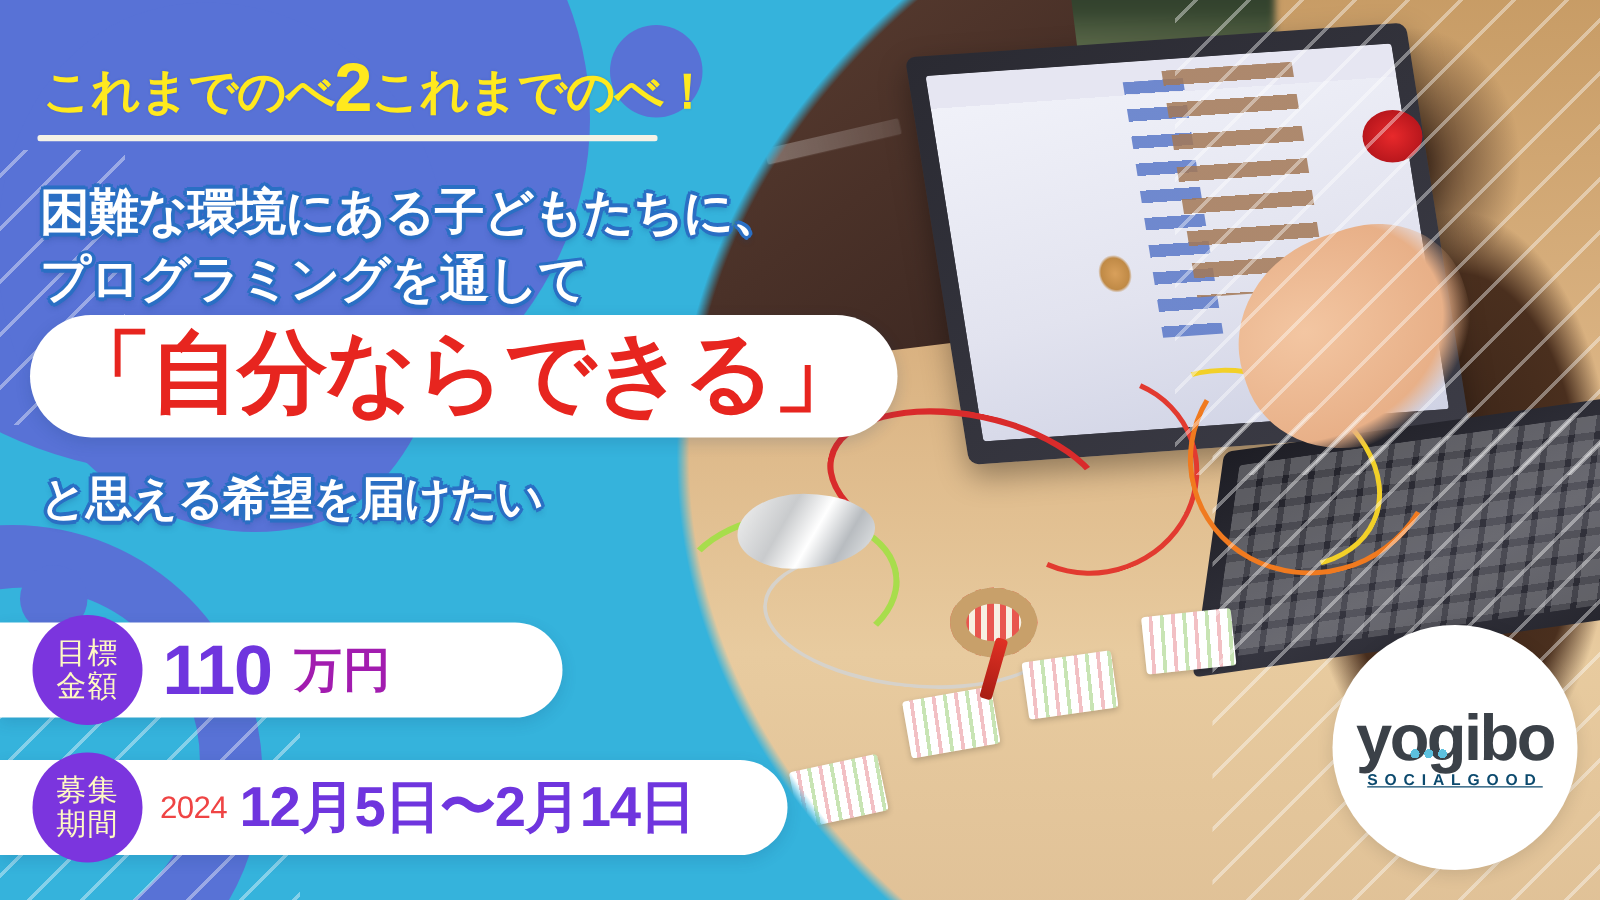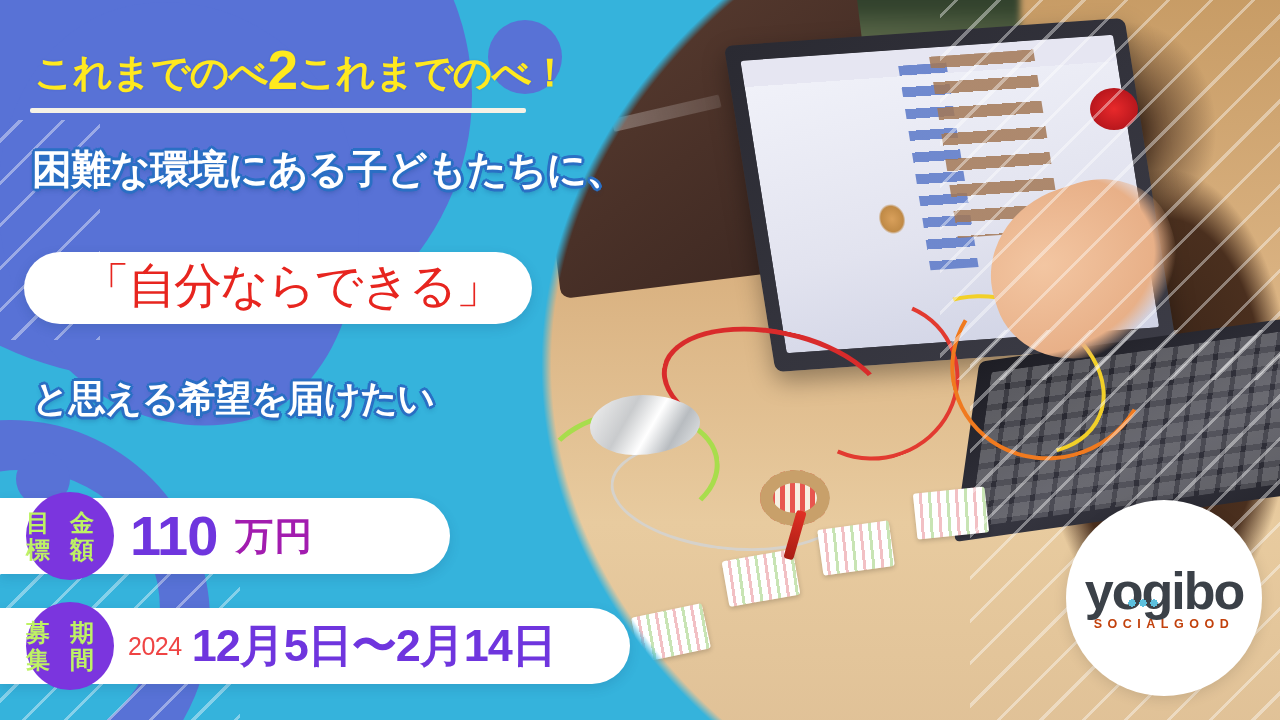--- a/index.html
+++ b/index.html
@@ -194,44 +194,44 @@
   #hl1{ left:32px; top:142px; font-size:40px; }
   #hl2{ left:32px; top:196px; font-size:40px; }
 
   #pill{
     position:absolute; left:24px; top:252px; z-index:21;
     padding:9px 30px 13px 26px;
     background:#ffffff; border-radius:52px;
     box-shadow:0 4px 12px rgba(20,60,110,.18);
   }
   #pill-text{
-    font-size:48px; font-weight:400; color:#e7251f; letter-spacing:-2px;
-    white-space:nowrap; line-height:1.05;margin-left:32px;
+    font-size:72px; font-weight:700; color:#e7251f; letter-spacing:-2px;
+    white-space:nowrap; line-height:1.05;
   }
   #hl3{ left:32px; top:374px; font-size:37px; }
 
   
   .info-row{ position:absolute; z-index:22; display:flex; align-items:center; }
   #row-goal{ left:0px; top:498px; }
   #row-period{ left:0px; top:608px; }
 
   .info-bar{
     position:relative; height:76px; background:#ffffff;
     border-radius:0 46px 46px 0; display:flex; align-items:center;
     box-shadow:0 4px 12px rgba(20,60,110,.16);
   }
   #bar-goal{ width:450px; padding-left:130px; }
   #bar-period{ width:630px; padding-left:128px; }
 
   .badge{
     position:absolute; left:26px; top:50%; transform:translateY(-50%);
     width:88px; height:88px; border-radius:50%;
-    background:#7b35de; color:#bef264;
-    display:flex; flex-direction:row; align-items:center; justify-content:center;
-    font-size:24px; font-weight:700; line-height:1.14; letter-spacing:1px;
+    background:#7b35de; color:#fef9c3;
+    display:flex; flex-direction:column; align-items:center; justify-content:center;
+    font-size:24px; font-weight:400; line-height:1.14; letter-spacing:1px;
     z-index:2;
   }
 
   #goal-number{
     font-size:56px; font-weight:700; color:#6f35de; letter-spacing:-1px;
     line-height:1;
   }
   #goal-unit{
     font-size:38px; font-weight:700; color:#a21caf; margin-left:18px;
     letter-spacing:1px;
@@ -259,22 +259,23 @@
     letter-spacing:-2px; line-height:1;
   }
   #logo-squiggle{
     position:absolute; left:41px; top:31px; width:33px; height:14px;
     background:
       radial-gradient(circle 6px at 6px 7px, #5cc0de 60%, transparent 61%),
       radial-gradient(circle 6px at 17px 7px, #5cc0de 60%, transparent 61%),
       radial-gradient(circle 6px at 28px 7px, #5cc0de 60%, transparent 61%);
   }
   #logo-tag{
-    font-size:12.5px; font-weight:600; color:#c2410c;
+    font-size:12.5px; font-weight:600; color:#0c4a6e;
     letter-spacing:5.5px;
+    text-decoration:underline;
   }
 </style>
 </head>
 <body>
 
 <div id="stage">
 
   <div class="blob" id="blob-topleft"></div>
   <div class="blob" id="blob-bottomleft"></div>
   <div id="blob-bottomleft-inner"></div>
@@ -317,20 +318,21 @@
 
   <div class="stripes" id="stripes-tr"></div>
   <div class="stripes" id="stripes-br"></div>
   <div class="stripes" id="stripes-bl"></div>
   <div class="stripes" id="stripes-ml"></div>
 
   <div id="kicker"><span>これまでのべ</span><span class="big">2</span><span>これまでのべ！</span></div>
   <div id="kicker-rule"></div>
 
   <div class="hl" id="hl1">困難な環境にある子どもたちに、</div>
+  <div class="hl" id="hl2">プログラミングを通して</div>
 
   <div id="pill">
     <div id="pill-text">「自分ならできる」</div>
   </div>
 
   <div class="hl" id="hl3">と思える希望を届けたい</div>
 
   <div class="info-row" id="row-goal">
     <div class="info-bar" id="bar-goal">
       <div class="badge">

